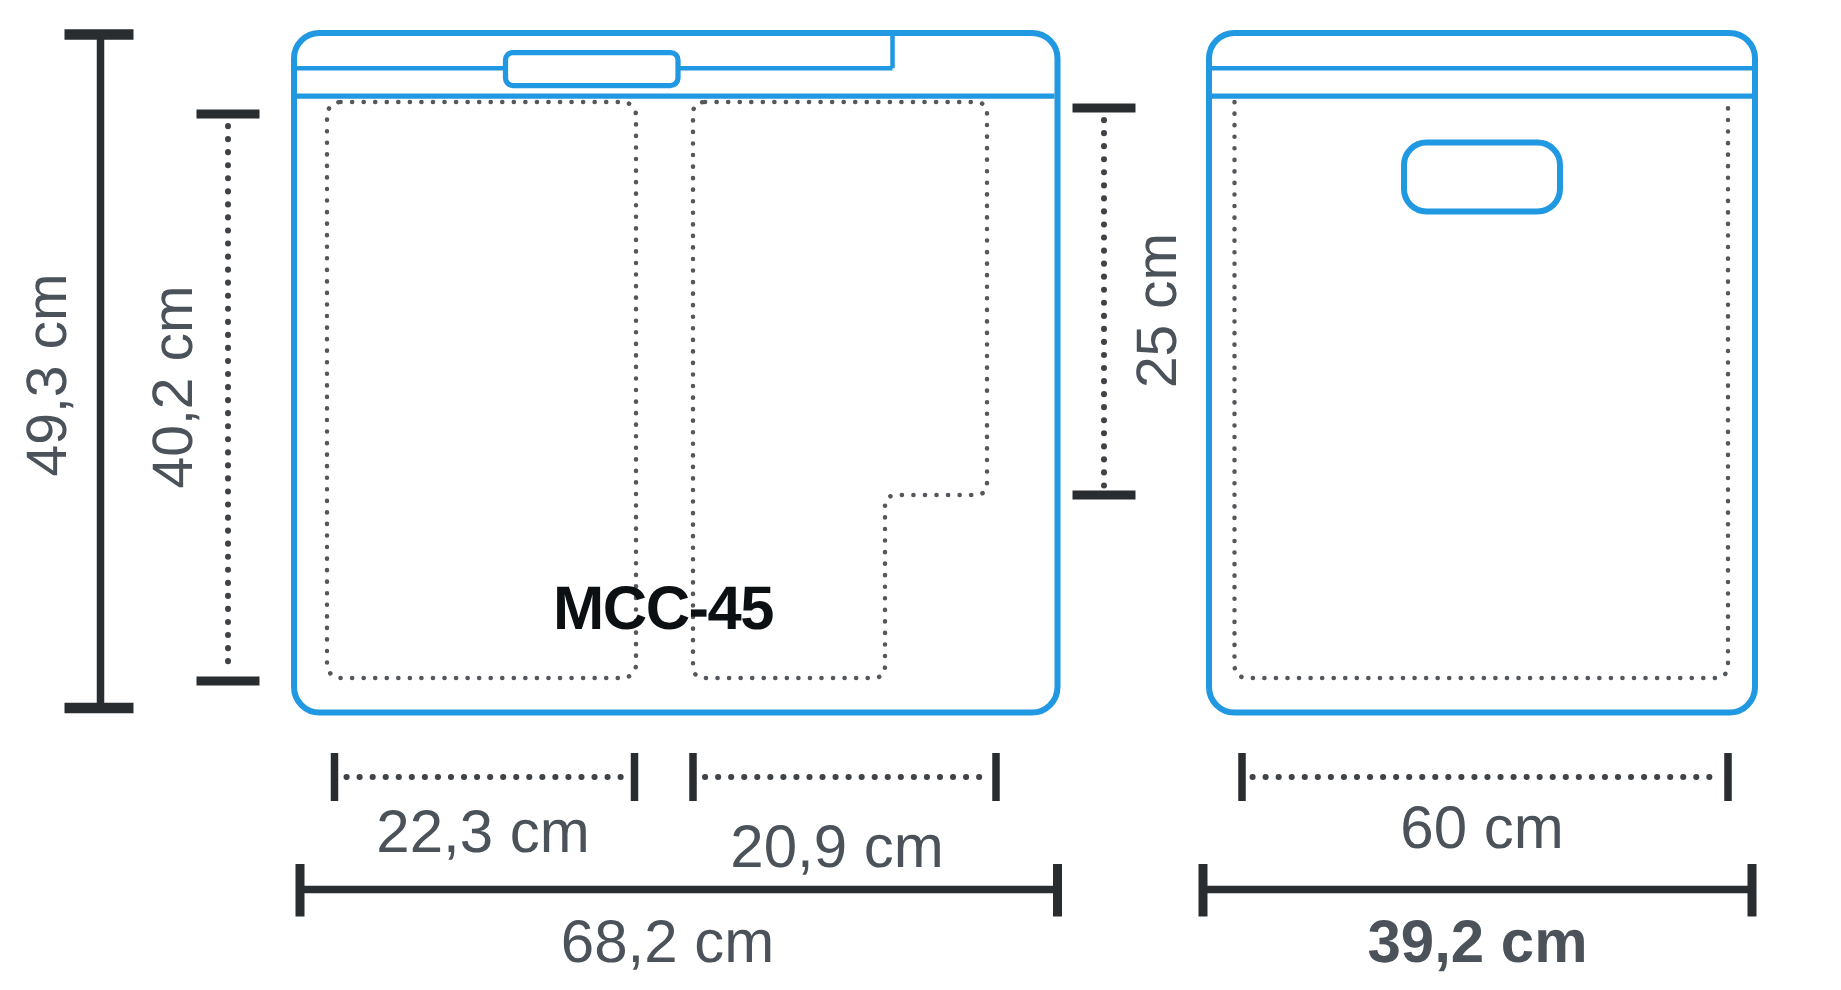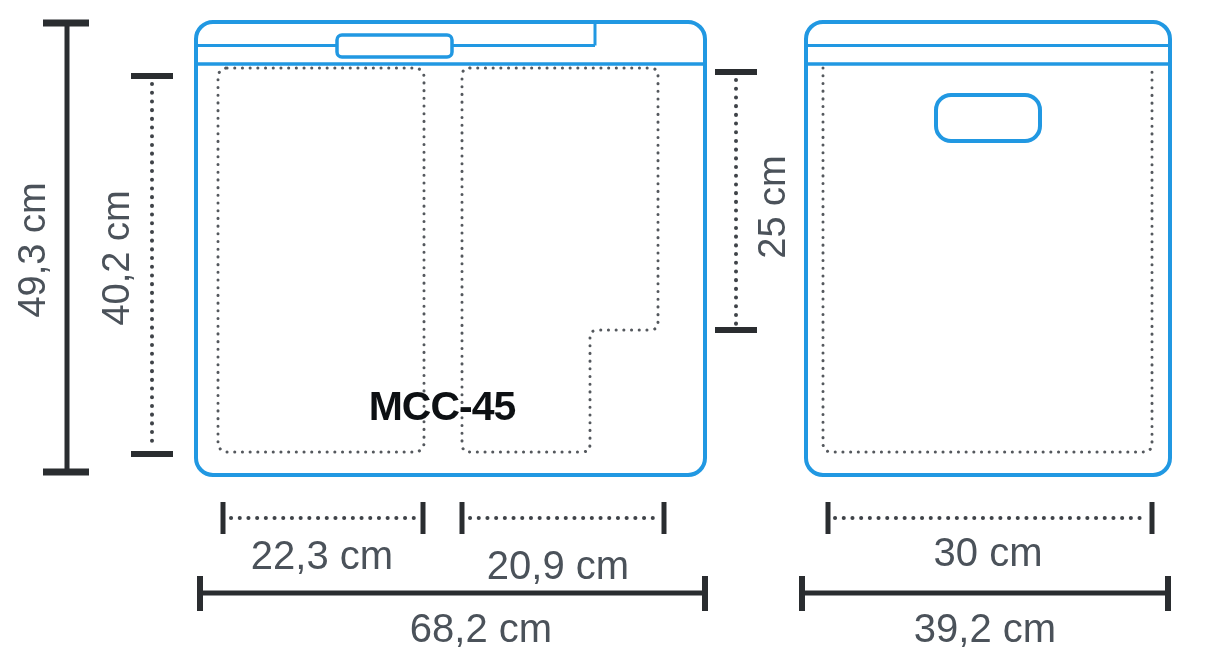--- a/index.html
+++ b/index.html
@@ -133,21 +133,21 @@
   <div class="dim-label vertical" style="left:32px; top:250px;">49,3 cm</div>
 
   <div class="dim-label vertical" style="left:116px; top:258px;">40,2 cm</div>
 
   <div class="model-label" style="left:442px; top:406px;">MCC-45</div>
 
   <div class="dim-label" style="left:322px; top:535px;">22,3 cm</div>
 
   <div class="dim-label" style="left:558px; top:535px;margin-top:10px;">20,9 cm</div>
 
-  <div class="dim-label" style="left:445px; top:608px;margin-left:36px;">68,2 cm</div>
+  <div class="dim-label" style="left:445px; top:608px;">68,2 cm</div>
 
   <div class="dim-label vertical" style="left:772px; top:207px;">25 cm</div>
 
-  <div class="dim-label" style="left:988px; top:532px;">30 cm</div>
+  <div class="dim-label" style="left:988px; top:532px;">60 cm</div>
 
-  <div class="dim-label" style="left:985px; top:608px;">39,2 cm</div>
+  <div class="dim-label" style="left:985px; top:608px;font-weight:bold;">39,2 cm</div>
 
 </div>
 
 </body></html>

